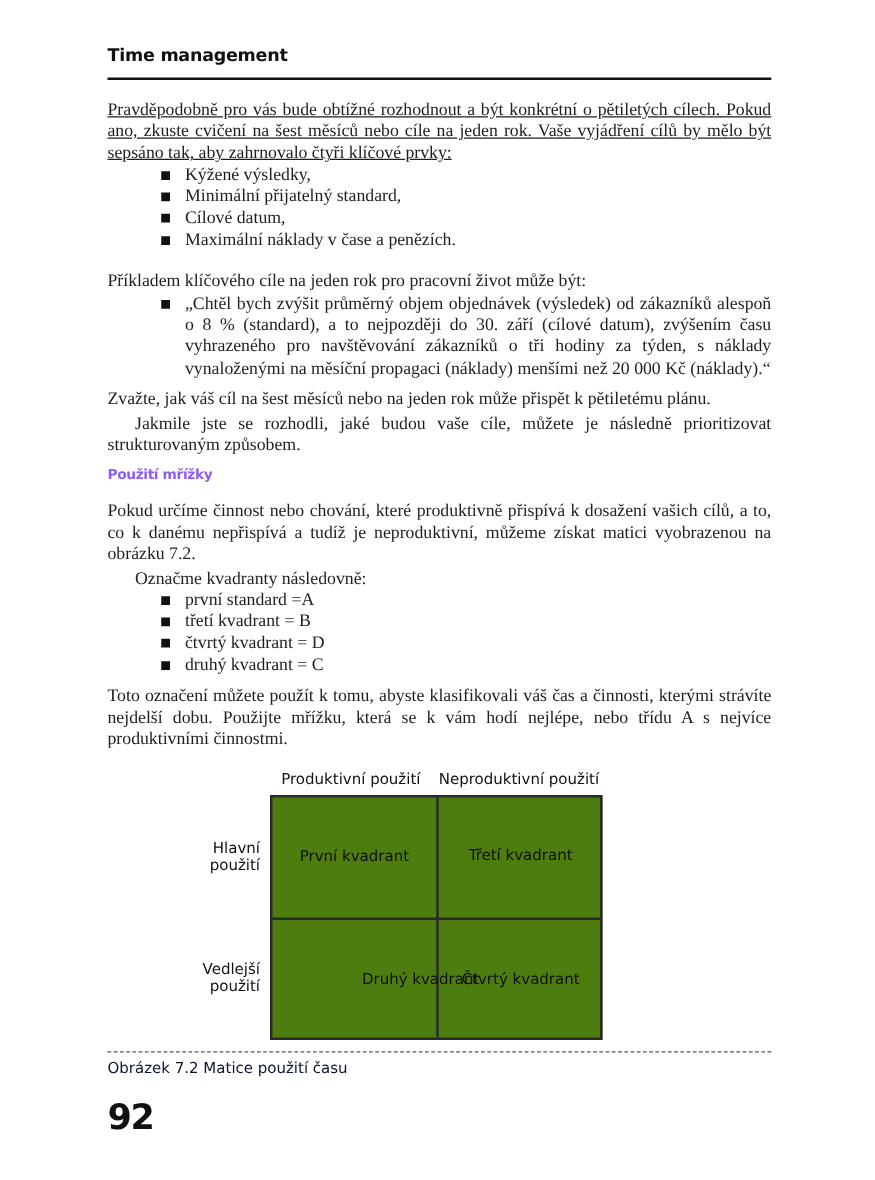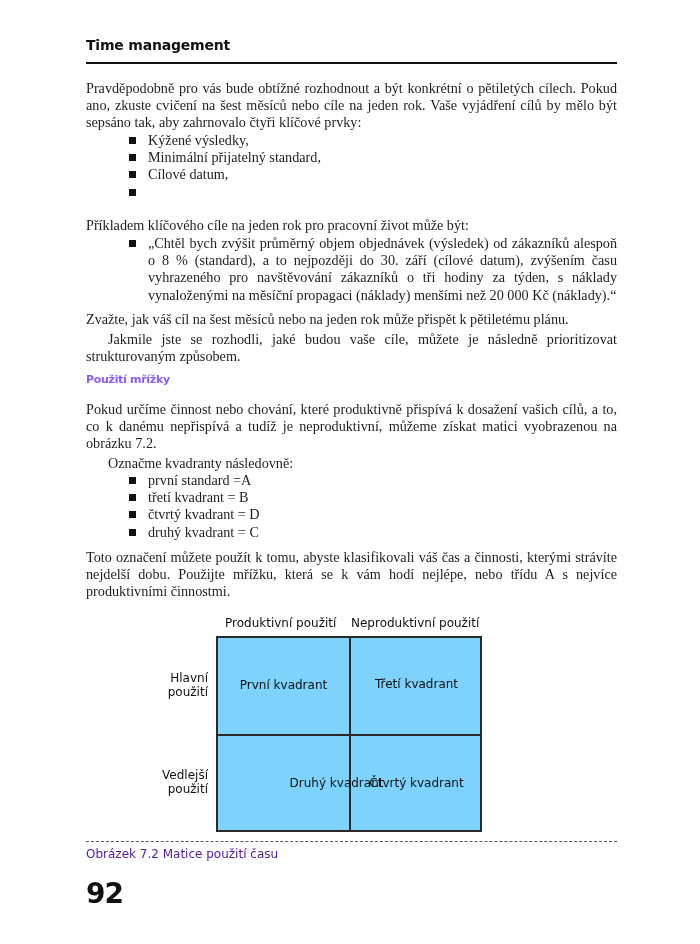--- a/index.html
+++ b/index.html
@@ -27,44 +27,44 @@
 
     .section-title {
       position: absolute; left: 86px; top: 373px;
       font-family: "DejaVu Sans", sans-serif; font-weight: bold; font-size: 11px; color: #8b5cf6; letter-spacing: -0.3px;
     }
 
     .fig-label { position: absolute; font-family: "DejaVu Sans", sans-serif; font-size: 12px; color: #111; }
     .col-head { top: 616px; }
     .row-head { text-align: right; line-height: 14px; }
 
-    .grid { position: absolute; left: 216px; top: 636px; width: 266px; height: 196px; border: 2px solid #2a2a2a; box-sizing: border-box; background: #7dd3fc; }
+    .grid { position: absolute; left: 216px; top: 636px; width: 266px; height: 196px; border: 2px solid #2a2a2a; box-sizing: border-box; background: #4d7c0f; }
     .vline { position: absolute; left: 131px; top: 0; width: 2px; height: 100%; background: #2a2a2a; }
     .hline { position: absolute; left: 0; top: 96px; width: 100%; height: 2px; background: #2a2a2a; }
     .cell-label { position: absolute; width: 131px; text-align: center; font-family: "DejaVu Sans", sans-serif; font-size: 12px; color: #111; }
 
     .caption-rule { position: absolute; left: 86px; top: 841px; width: 531px; height: 0; border-top: 1px dashed #555; }
-    .caption { position: absolute; left: 86px; top: 847px; font-family: "DejaVu Sans", sans-serif; font-size: 12px; color: #4c1d95; }
+    .caption { position: absolute; left: 86px; top: 847px; font-family: "DejaVu Sans", sans-serif; font-size: 12px; color: #0f172a; }
     .page-number { position: absolute; left: 86px; top: 877px; font-family: "DejaVu Sans", sans-serif; font-weight: bold; font-size: 28px; color: #111; letter-spacing: -1px; }
   </style>
 </head>
 <body>
 
 <div class="page">
 
   <div class="running-head">Time management</div>
   <div class="head-rule"></div>
 
-  <div class="body-text" style="top:80px;">Pravděpodobně pro vás bude obtížné rozhodnout a být konkrétní o  pětiletých cílech. Pokud ano, zkuste cvičení na šest měsíců nebo cíle na jeden rok. Vaše vyjádření cílů by mělo být sepsáno tak, aby zahrnovalo čtyři klíčové prvky:</div>
+  <div class="body-text" style="top:80px;text-decoration:underline;">Pravděpodobně pro vás bude obtížné rozhodnout a být konkrétní o  pětiletých cílech. Pokud ano, zkuste cvičení na šest měsíců nebo cíle na jeden rok. Vaše vyjádření cílů by mělo být sepsáno tak, aby zahrnovalo čtyři klíčové prvky:</div>
 
   <ul class="bullets" style="top:132px;">
     <li><span class="bullet-mark"></span><span>Kýžené výsledky,</span></li>
     <li><span class="bullet-mark"></span><span>Minimální přijatelný standard,</span></li>
     <li><span class="bullet-mark"></span><span>Cílové datum,</span></li>
-    <li><span class="bullet-mark"></span></li>
+    <li><span class="bullet-mark"></span><span>Maximální náklady v čase a penězích.</span></li>
   </ul>
 
   <div class="body-text" style="top:217px;">Příkladem klíčového cíle na jeden rok pro pracovní život může být:</div>
 
   <ul class="bullets" style="top:235px;">
     <li><span class="bullet-mark"></span><span>„Chtěl bych zvýšit průměrný objem objednávek (výsledek) od zákazníků alespoň o 8 % (standard), a to nejpozději do 30. září (cílové datum), zvýšením času vyhrazeného pro navštěvování zákazníků o tři hodiny za týden, s náklady vynaloženými na měsíční propagaci (náklady) menšími než 20 000 Kč (náklady).“</span></li>
   </ul>
 
   <div class="body-text" style="top:311px;">Zvažte, jak váš cíl na šest měsíců nebo na jeden rok může přispět k pětiletému plánu.</div>
   <div class="body-text indent" style="top:331px;">Jakmile jste se rozhodli, jaké budou vaše cíle, můžete je následně prioritizovat strukturovaným způsobem.</div>

